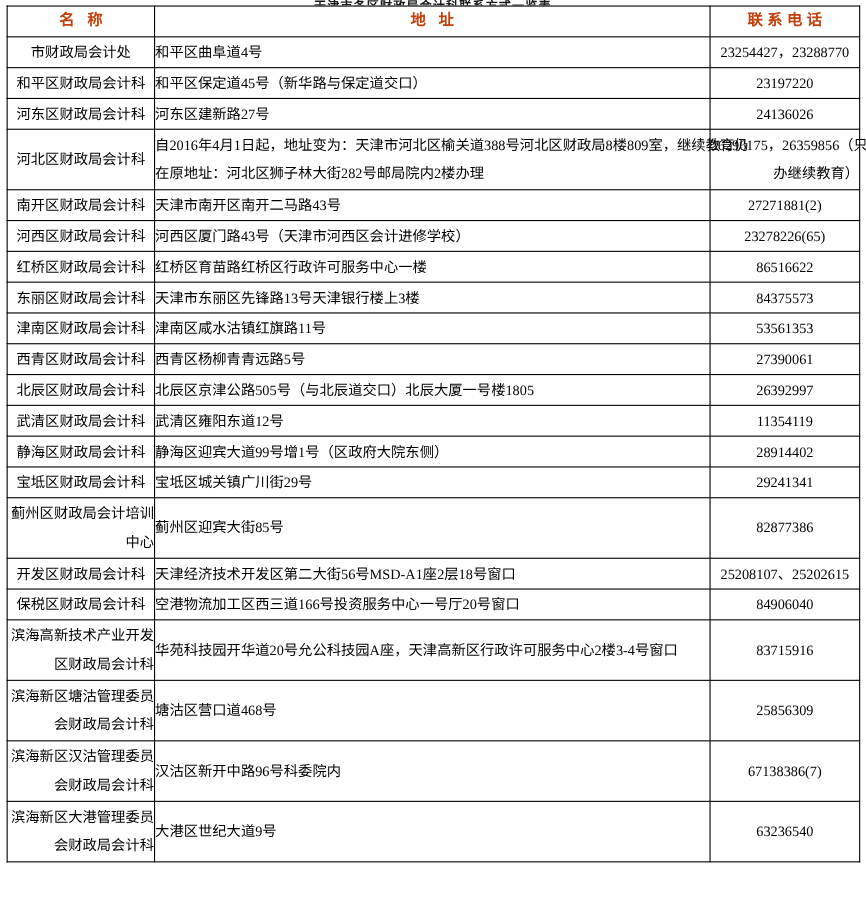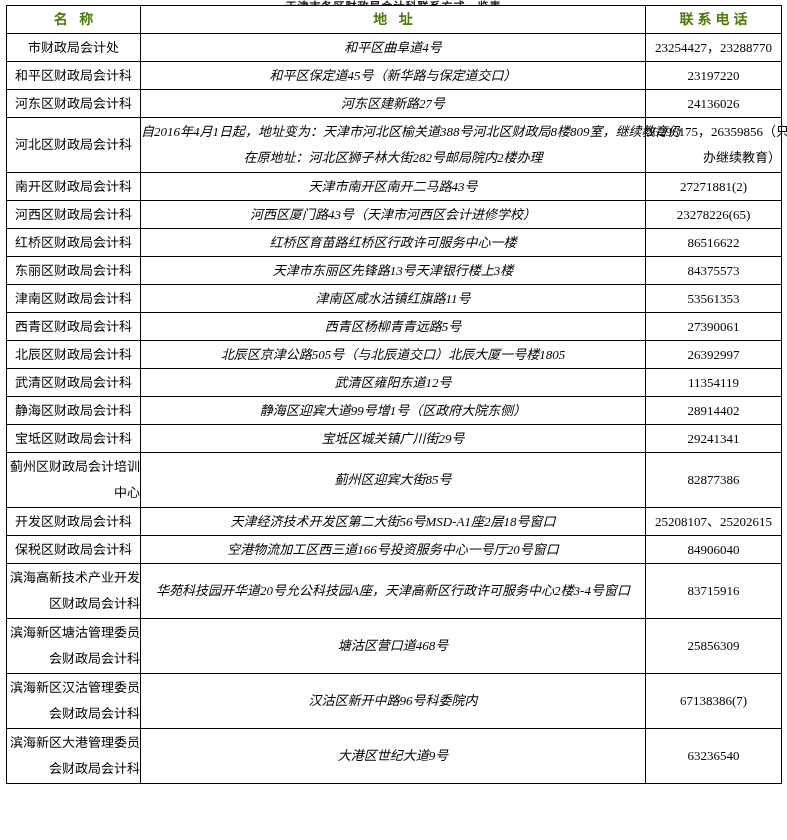--- a/index.html
+++ b/index.html
@@ -56,36 +56,35 @@
     font-size: 13px;
     line-height: 26px;
   }
 
   table.contact-table thead th {
     height: 27px;
     font-weight: bold;
     text-align: center;
     letter-spacing: 4px;
     font-size: 14px;
-    color: #4d7c0f;
+    color: #c2410c;
   }
   table.contact-table thead th .hdr-inner {
     display: block;
     padding-left: 4px;
   }
 
   
   .cell-name {
     text-align: center;
     padding: 0 3px;
   }
   .cell-addr {
-    text-align: center;
+    text-align: left;
     padding: 0 2px 0 4px;
-    font-style: italic;
   }
   .cell-phone {
     text-align: center;
     padding: 0 2px;
   }
 
   
   tr.row-1 td { height: 27px; }
   
   tr.row-2 td { height: 54px; }

